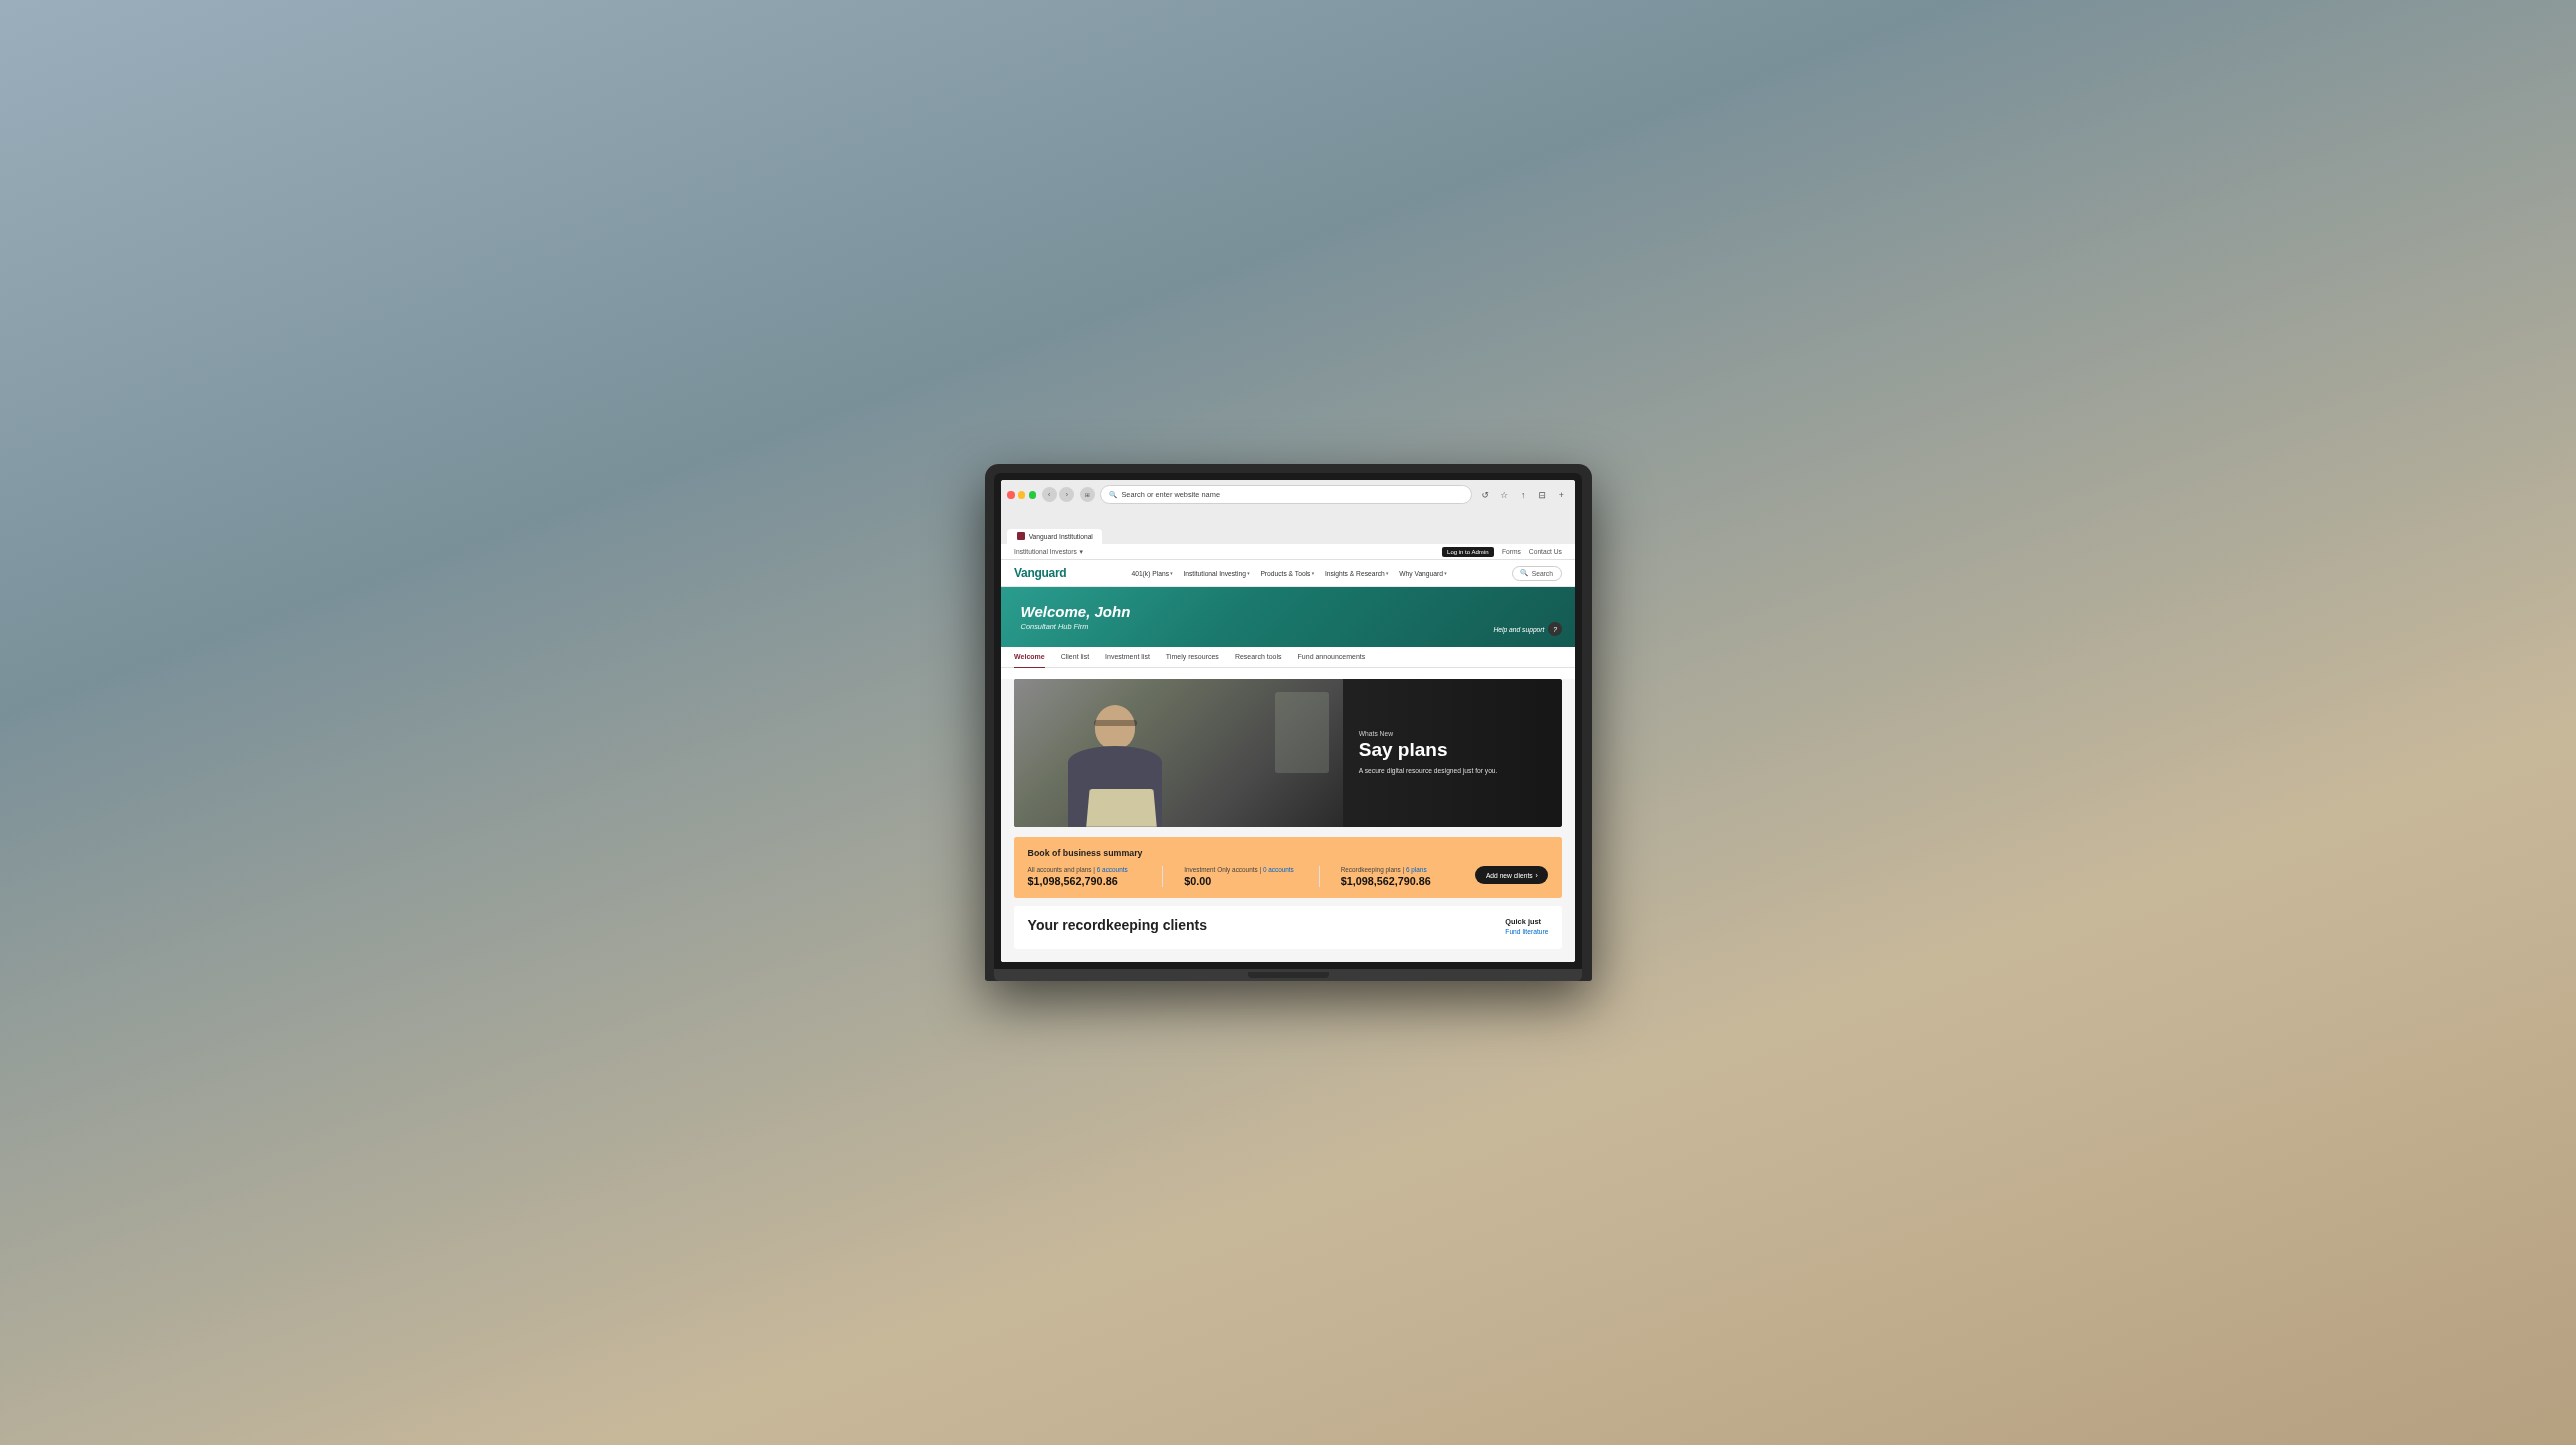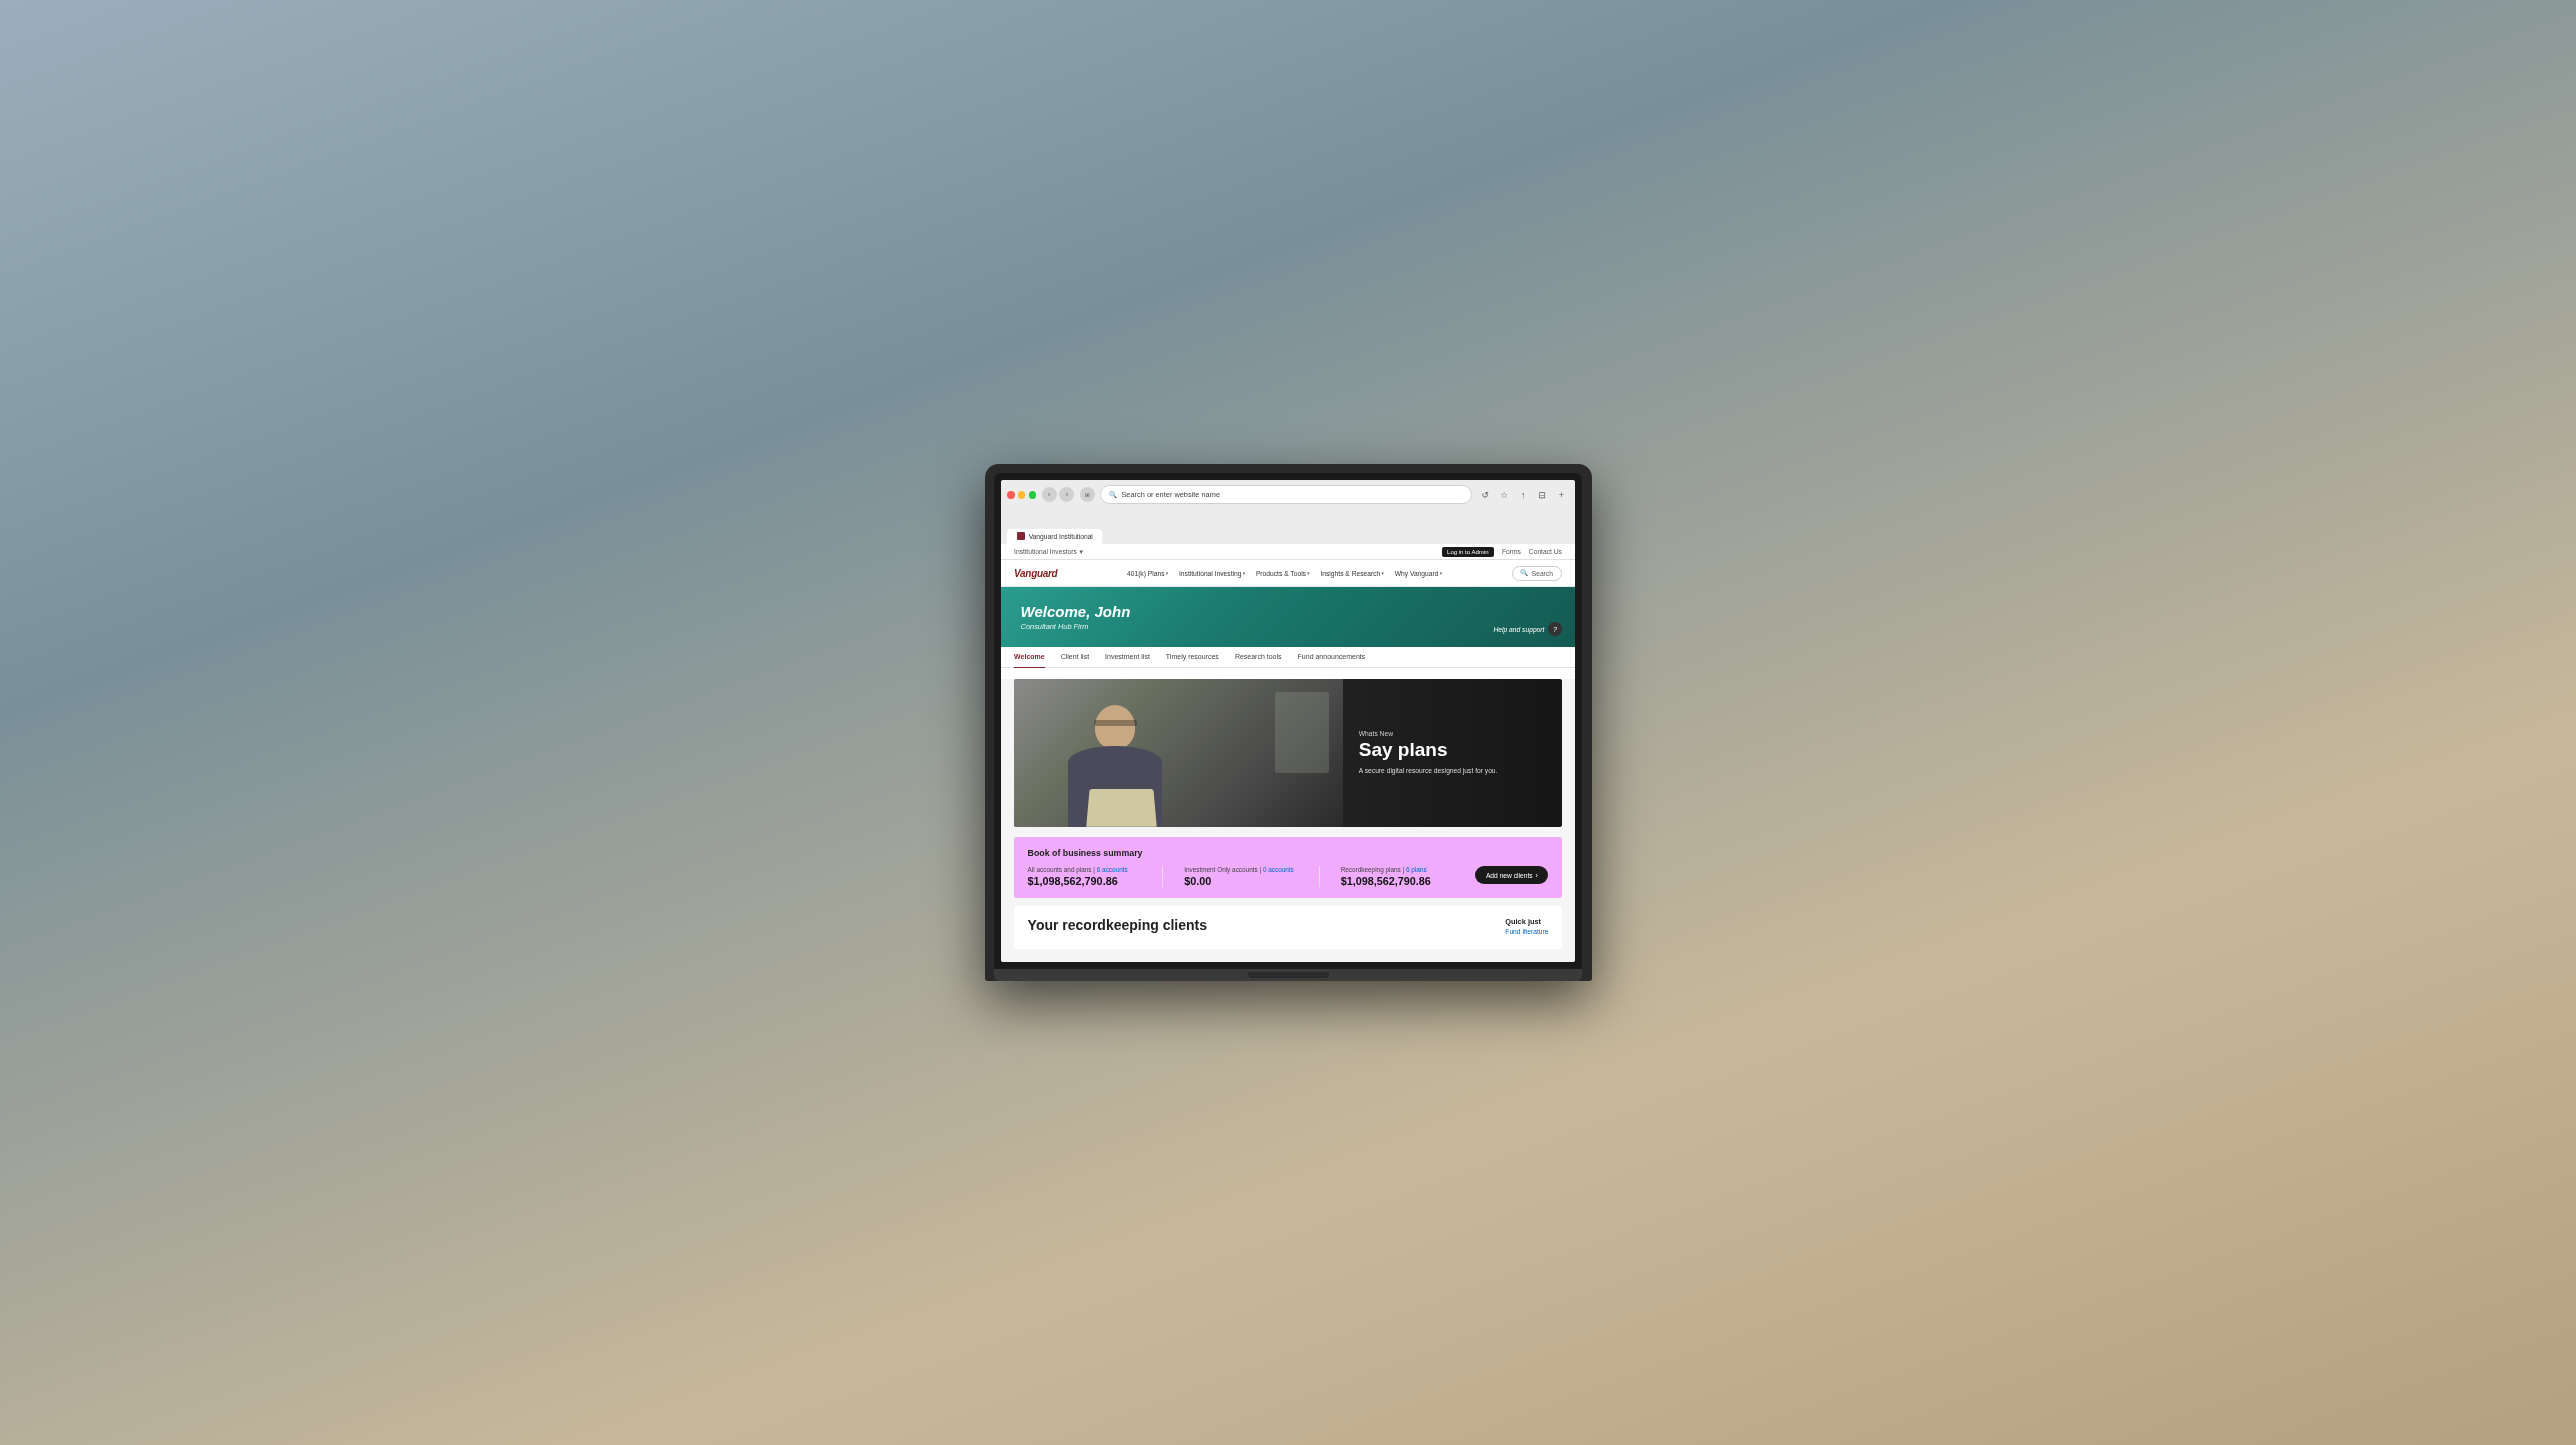--- a/index.html
+++ b/index.html
@@ -175,24 +175,23 @@
       display: flex;
       align-items: center;
       justify-content: space-between;
       border-bottom: 0.7px solid #e8e8e8;
     }
     .vanguard-logo {
       display: flex;
       align-items: center;
     }
     .logo-text {
-      font-size: 10px;
+      font-size: 12px;
       font-weight: bold;
-      color: #7f1d1d;
-      font-style: italic;
+      color: #0f766e;
       letter-spacing: -0.3px;
     }
     .nav-links {
       display: flex;
       align-items: center;
       gap: 10.8px;
     }
     .nav-link {
       font-size: 6.7px;
       color: #333;
@@ -319,21 +318,21 @@
       margin-bottom: 5.4px;
     }
     .say-hello-desc {
       font-size: 6.7px;
       color: #ddd;
       line-height: 1.4;
     }
 
     
     .summary-section {
-      background: #f0abfc;
+      background: #fdba74;
       border-radius: 2.7px;
       padding: 10.8px 13.5px;
       margin-bottom: 8px;
     }
     .summary-title {
       font-size: 8.8px;
       font-weight: 600;
       color: #222;
       margin-bottom: 8px;
     }

